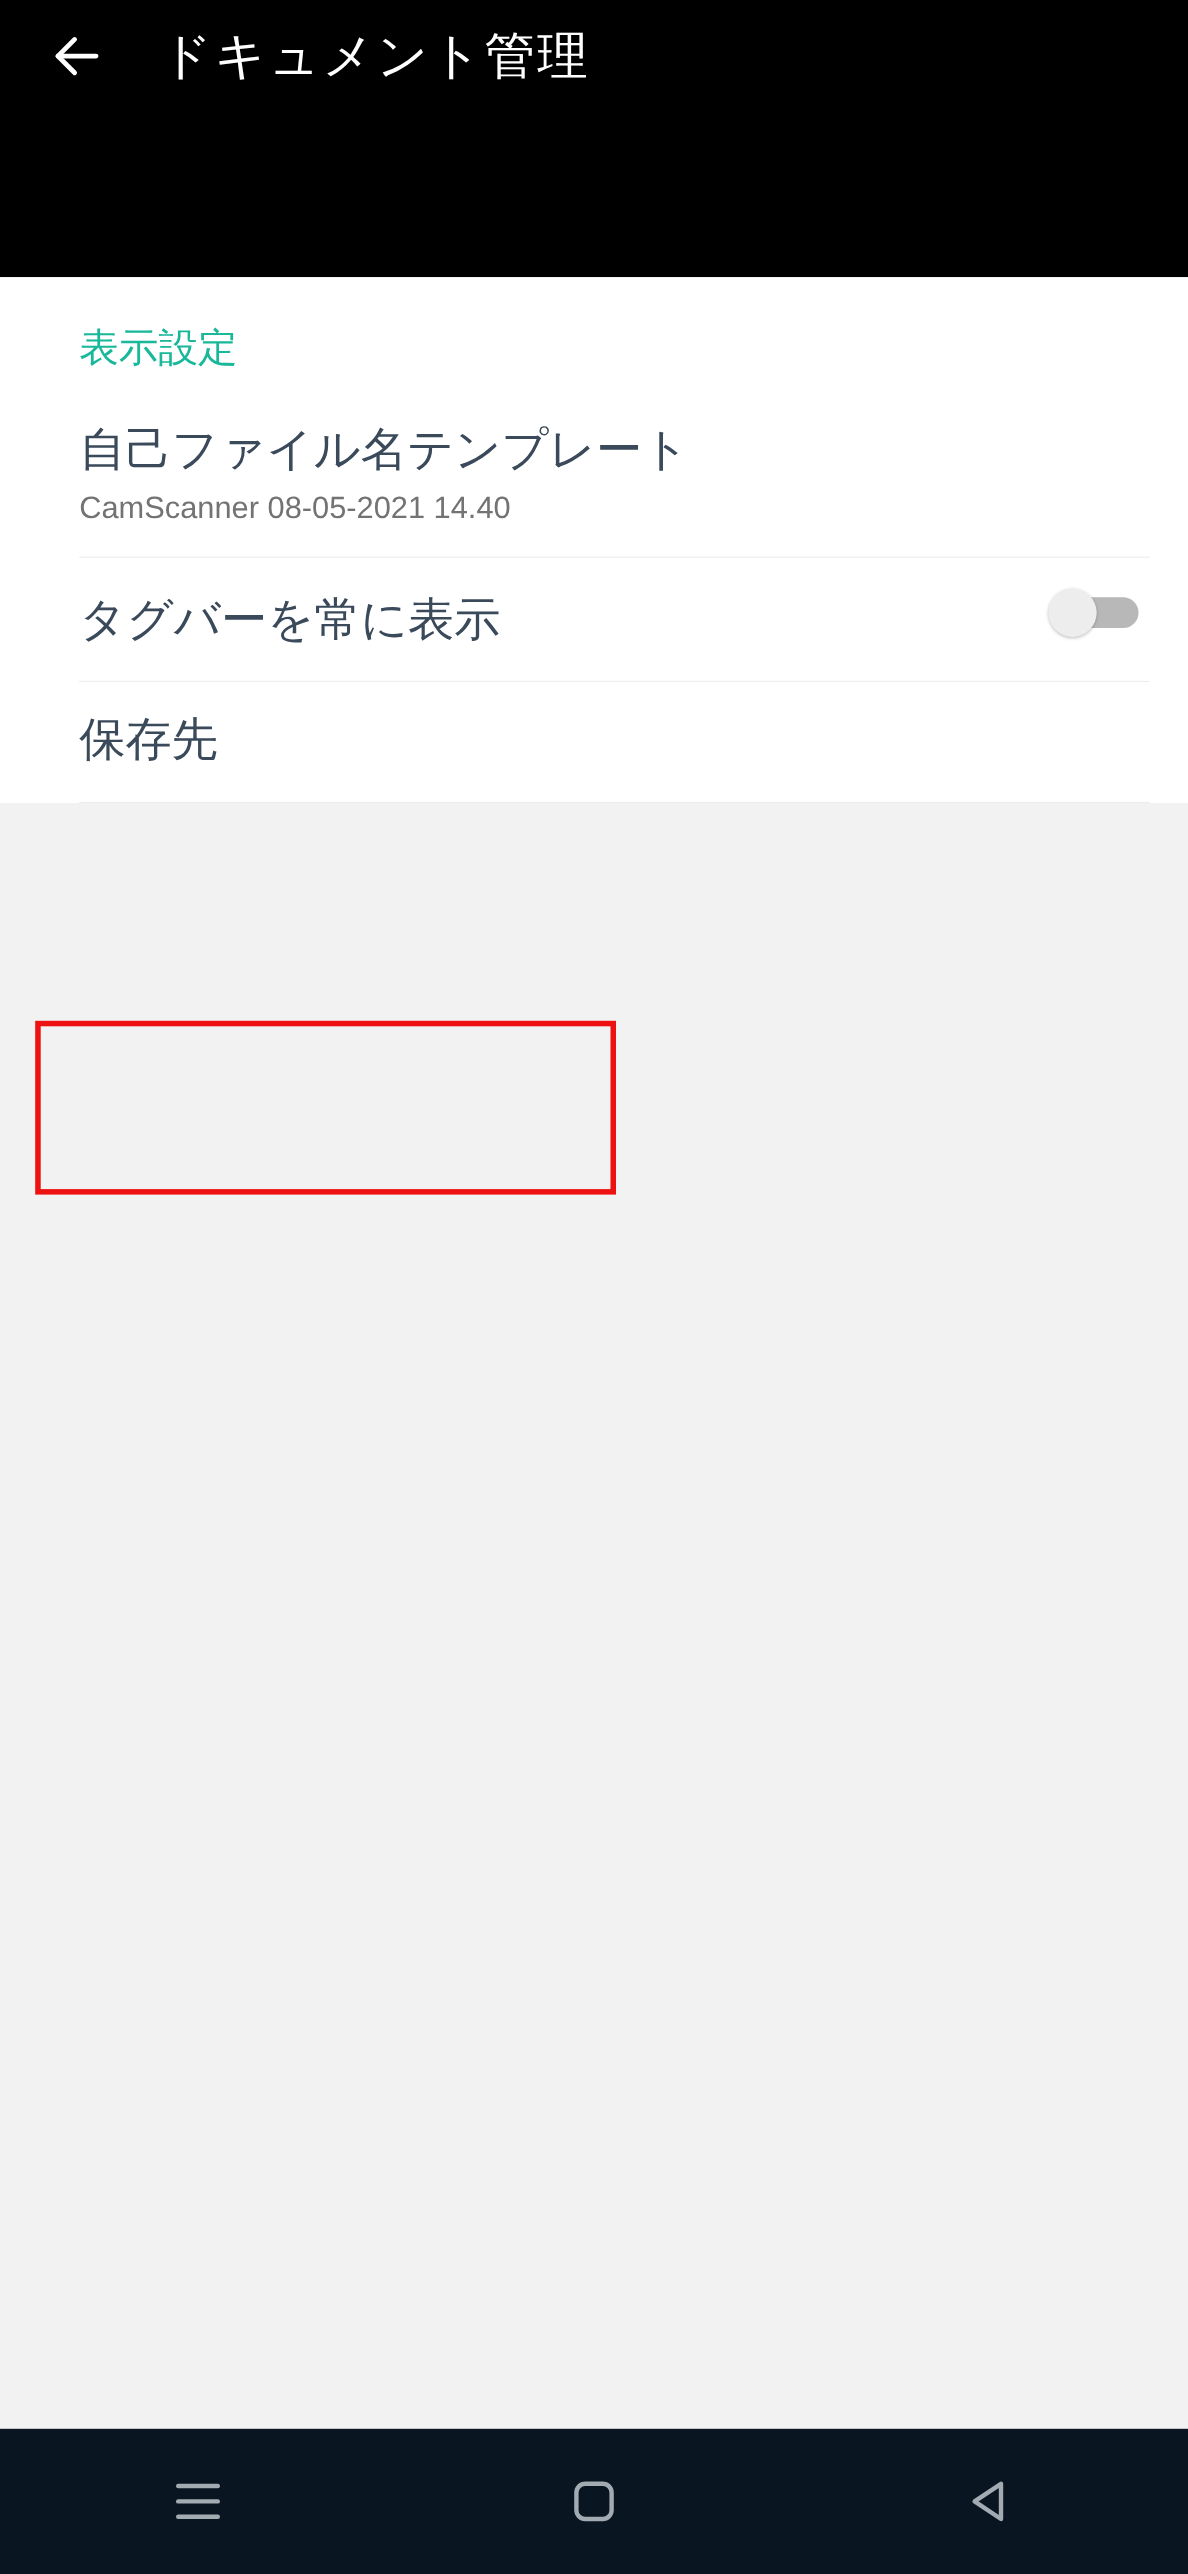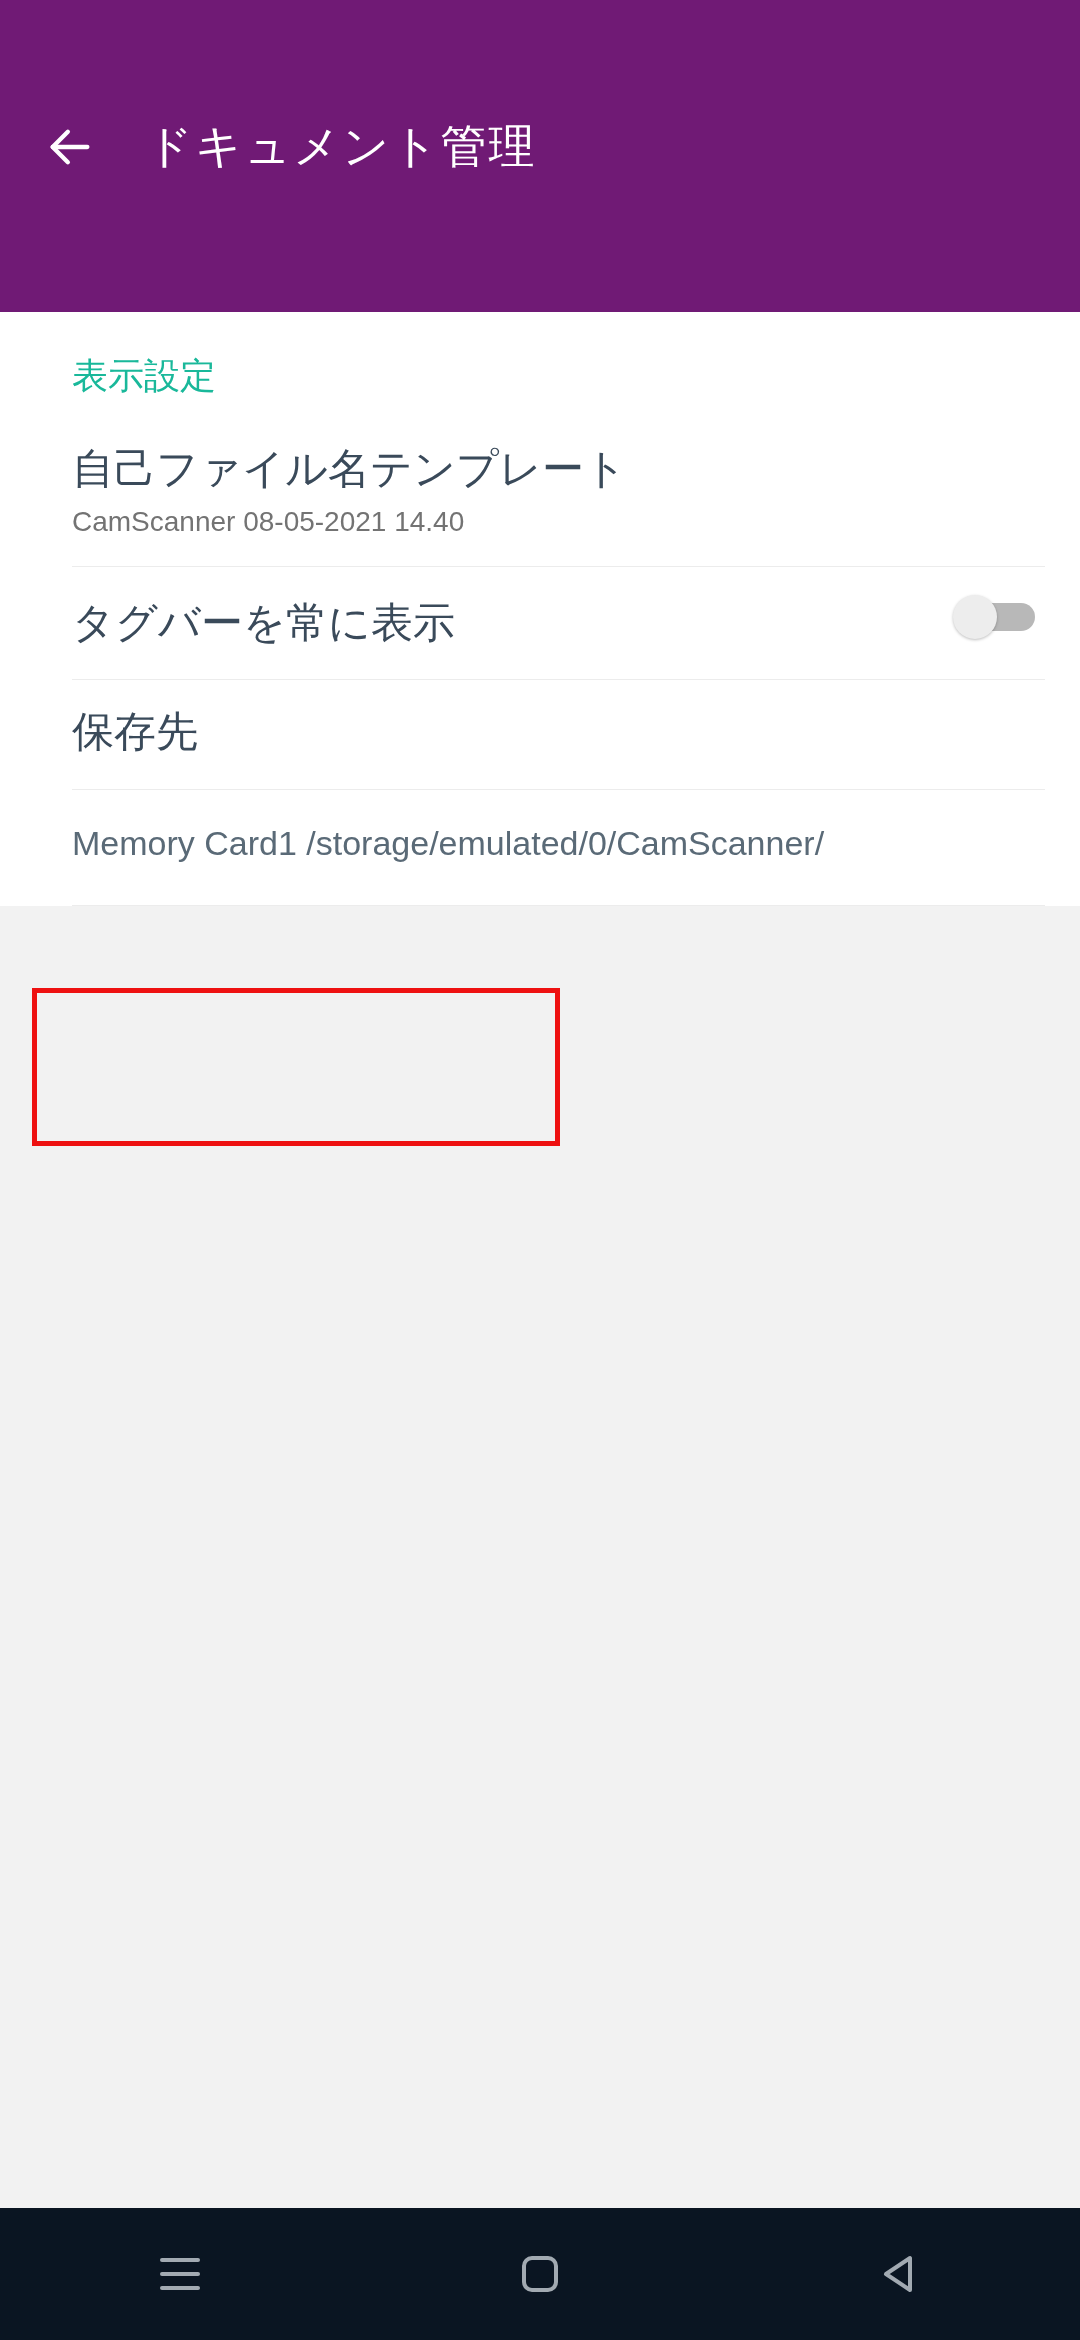--- a/index.html
+++ b/index.html
@@ -1,20 +1,20 @@
 <!DOCTYPE html>
 <html><head>
 <meta charset="utf-8">
 <style>
   * { box-sizing: border-box; margin: 0; padding: 0; }
   html, body { width: 1080px; height: 2340px; font-family: -apple-system, "Helvetica Neue", Arial, "Hiragino Kaku Gothic ProN", "Yu Gothic", sans-serif; background:#f2f2f2; overflow:hidden; }
   .screen { width:1080px; height:2340px; display:flex; flex-direction:column; background:#f2f2f2; }
 
   
-  .appbar { background:#701a75; height:312px; display:flex; align-items:center; }
+  .appbar { background:#000000; height:252px; display:flex; align-items:flex-start; }
   .appbar-row { display:flex; align-items:center; height:120px; padding:0 28px 18px 28px; width:100%; }
   .back-btn { width:84px; height:84px; display:flex; align-items:center; justify-content:center; color:#ffffff; }
   .back-btn svg { width:52px; height:52px; stroke:#ffffff; stroke-width:4; fill:none; stroke-linecap:round; stroke-linejoin:round; }
   .appbar-title { color:#ffffff; font-size:46px; font-weight:500; margin-left:34px; letter-spacing:2px; }
 
   
   .content { background:#ffffff; flex:0 0 auto; }
   .content-inner { padding-left:72px; padding-right:35px; }
   .section-header { color:#19b89a; font-size:36px; padding-top:40px; padding-bottom:12px; }
   .item { padding-top:28px; padding-bottom:28px; border-bottom:1px solid #ececec; display:flex; justify-content:space-between; }
@@ -80,21 +80,20 @@
         </div>
       </div>
 
 
       <div class="item" style="padding-top:24px;">
         <div class="item-text">
           <div class="item-title">保存先</div>
         </div>
       </div>
 
-      <div class="storage-path">Memory Card1 /storage/emulated/0/CamScanner/</div>
 
     </div>
 
     <div class="highlight-box" style="left:32px; top:676px; width:528px; height:158px;"></div>
   </div>
 
   <div class="filler"></div>
 
   <div class="navbar">
     <div class="nav-btn">

